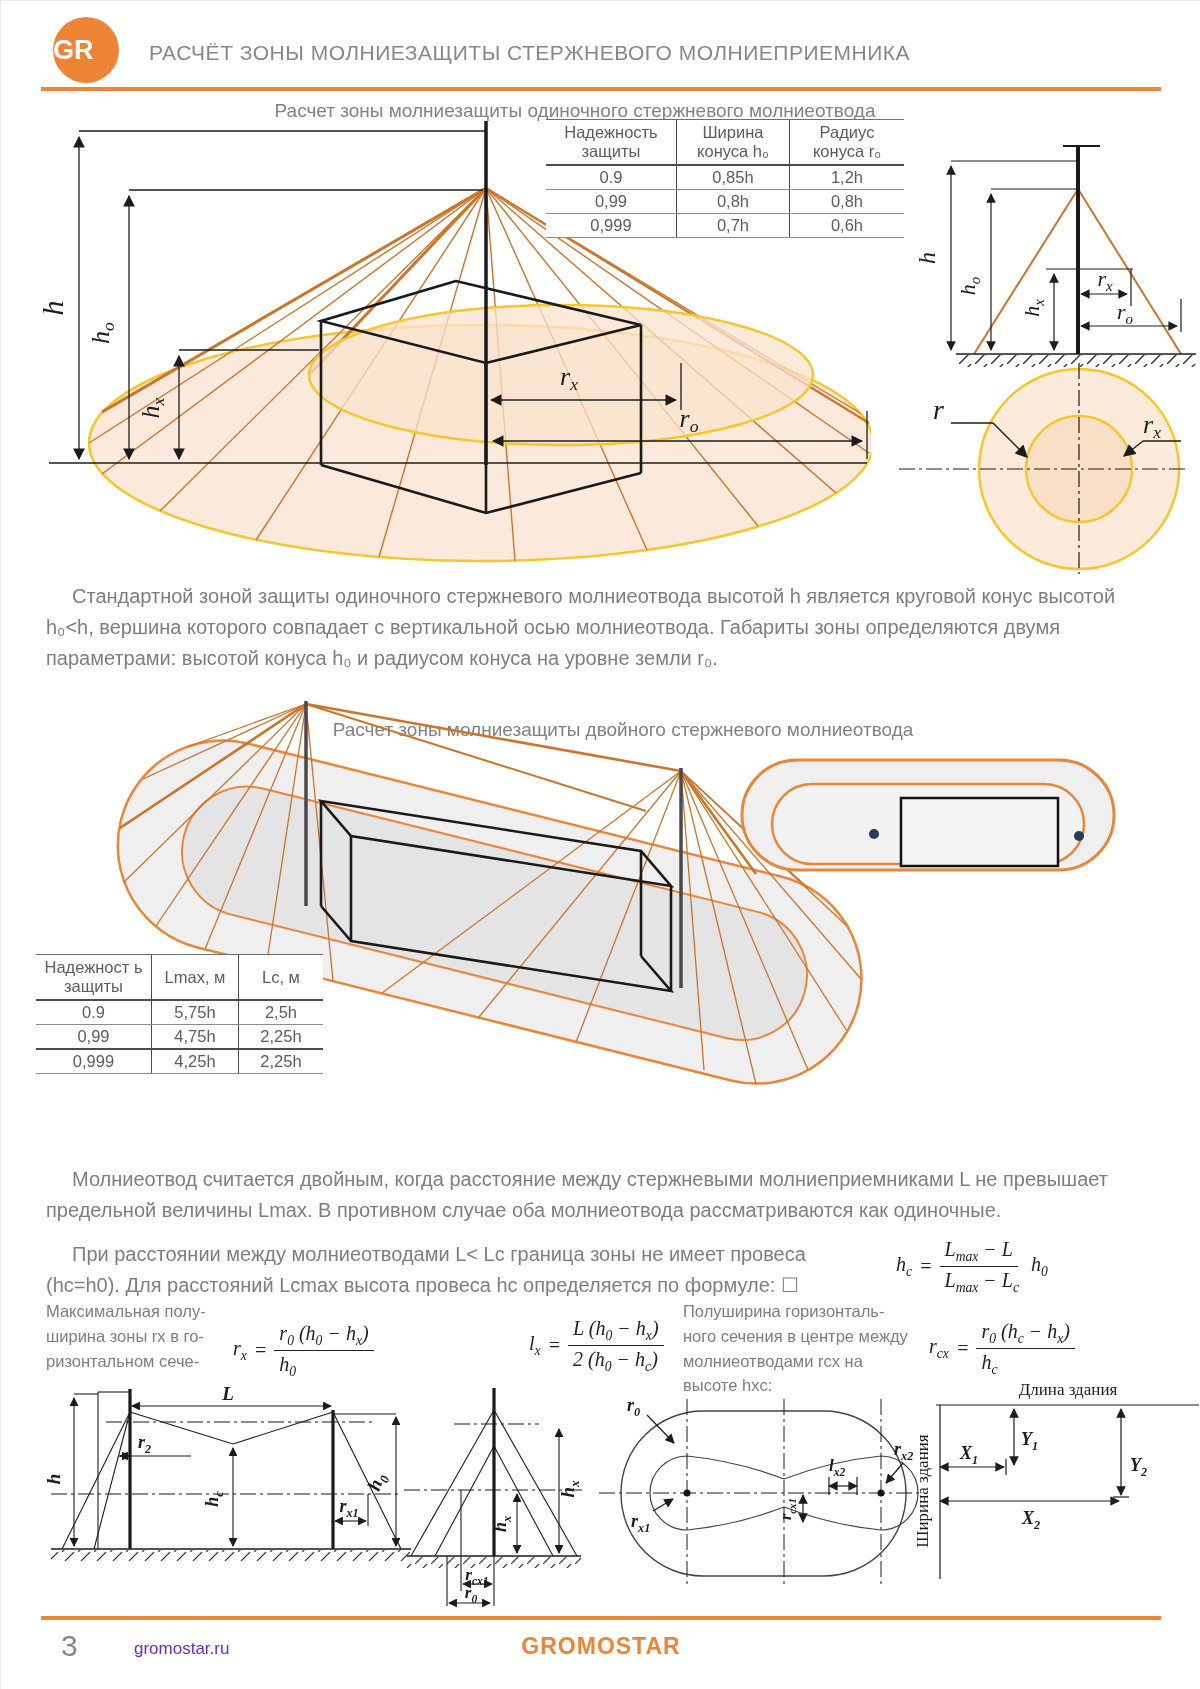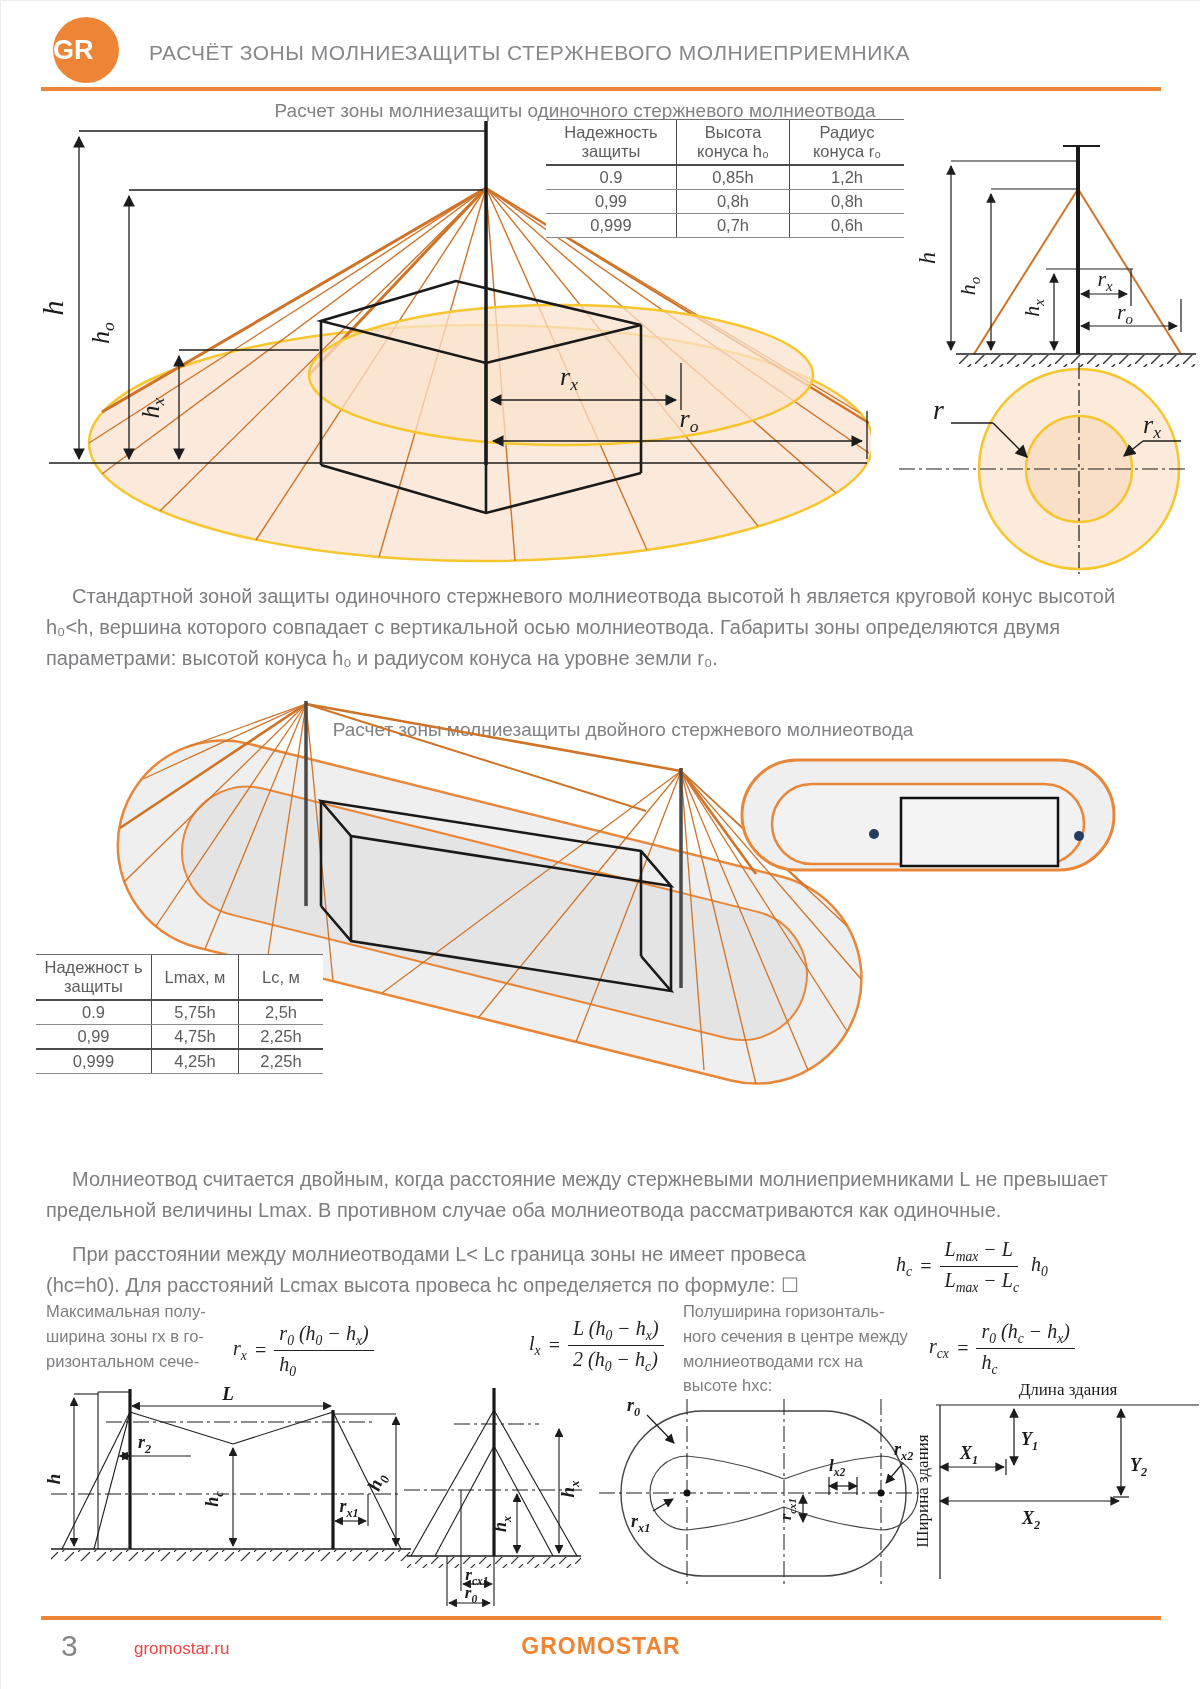--- a/index.html
+++ b/index.html
@@ -18,21 +18,21 @@
   table.dt td{padding:2px 6px;border-bottom:1.2px solid #8a8b8d;}
   table.dt th+th, table.dt td+td{border-left:1.5px solid #4a4b4d;}
   table.dt tr.thickline td{border-bottom:2.5px solid #4a4b4d;}
   .formula{font-family:"Liberation Serif",serif;font-style:italic;font-size:20px;color:#222;
            display:flex;align-items:center;gap:7px;}
   .formula sub{font-size:68%;}
   .frac{display:inline-flex;flex-direction:column;align-items:flex-start;line-height:1.2;}
   .frac .num{padding:0 5px 1px;border-bottom:1.4px solid #222;}
   .frac .den{padding:1px 5px 0;}
   .footer-num{font-size:30px;color:#85878A;}
-  .footer-site{font-size:17px;color:#ef4444;text-align:right;}
+  .footer-site{font-size:17px;color:#6d28d9;text-align:right;}
   .footer-brand{font-size:23px;font-weight:bold;color:#EE8435;letter-spacing:1px;text-align:center;}
   svg text.dl{font-family:"Liberation Serif",serif;font-style:italic;fill:#1c1c1c;}
   svg text.dlb{font-family:"Liberation Serif",serif;font-style:italic;font-weight:bold;fill:#1c1c1c;}
   svg text.plain{font-family:"Liberation Serif",serif;fill:#1c1c1c;}
   svg line,svg path,svg polyline{vector-effect:none;}
 </style>
 </head>
 <body>
 
 <div class="page">
@@ -94,21 +94,21 @@
     <text class="dl" font-size="26" text-anchor="middle" transform="rotate(-90 68 220)" x="68" y="220">h<tspan font-size="68%" dy="5">o</tspan></text>
     <text class="dl" font-size="26" text-anchor="middle" transform="rotate(-90 118 295)" x="118" y="295">h<tspan font-size="68%" dy="5">x</tspan></text>
     <text class="dl" font-size="26" text-anchor="middle" x="528" y="272">r<tspan font-size="68%" dy="5">x</tspan></text>
     <text class="dl" font-size="26" text-anchor="middle" x="648" y="314">r<tspan font-size="68%" dy="5">o</tspan></text>
   </svg>
 
   <table class="dt abs" style="left:545px;top:118px;z-index:3;">
     <thead>
       <tr>
         <th style="width:118px">Надежность защиты</th>
-        <th style="width:100px">Высота конуса h₀</th>
+        <th style="width:100px">Ширина конуса h₀</th>
         <th style="width:102px">Радиус конуса r₀</th>
       </tr>
     </thead>
     <tbody>
       <tr>
         <td>0.9</td>
         <td>0,85h</td>
         <td>1,2h</td>
       </tr>
       <tr>

